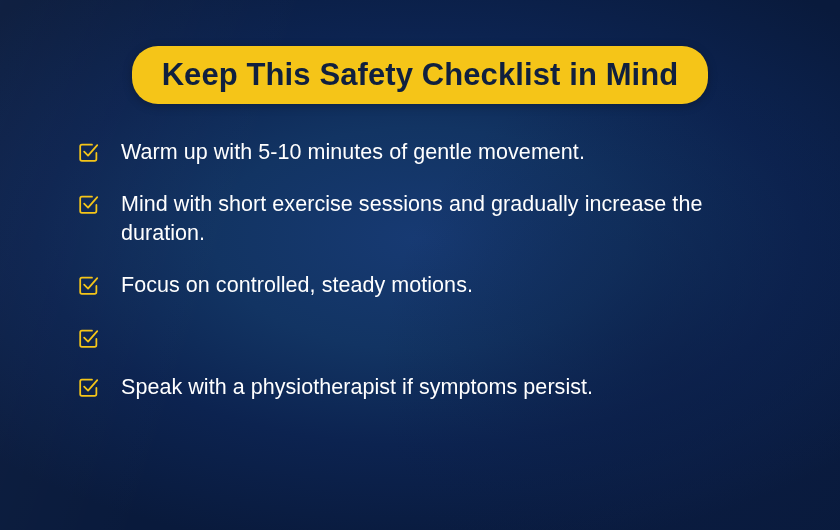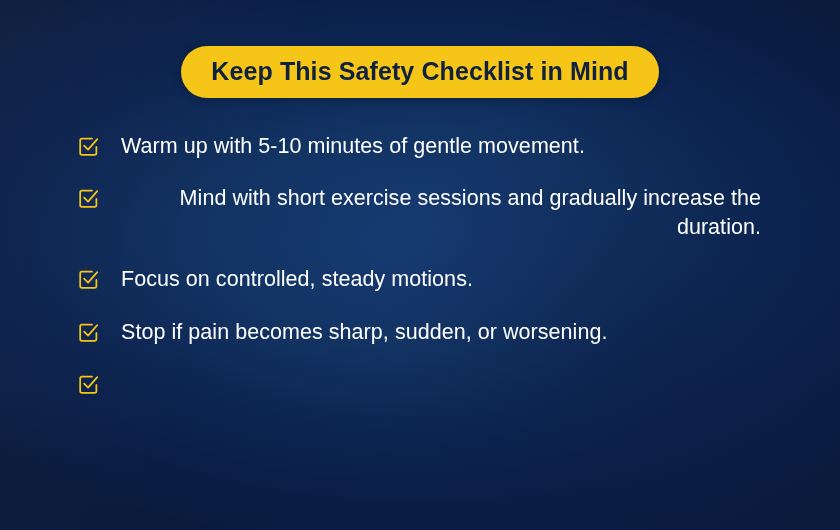--- a/index.html
+++ b/index.html
@@ -47,41 +47,40 @@
   .title-wrap {
     position: relative;
     z-index: 3;
     display: flex;
     justify-content: center;
     padding-top: 46px;
   }
   .title-pill {
     background: #f5c518;
     color: #10203f;
-    font-size: 25px;
+    font-size: 31px;
     font-weight: bold;
     letter-spacing: 0.1px;
     padding: 13px 30px 14px 30px;
     border-radius: 26px;
     line-height: 1;
     white-space: nowrap;
     box-shadow: 0 2px 10px rgba(0,0,0,0.25);
   }
   .list {
     position: relative;
     z-index: 3;
     margin: 34px 0 0 0;
     padding: 0 60px 0 78px;
     list-style: none;
   }
   .item {
     display: flex;
     align-items: flex-start;
     margin-bottom: 24px;
-    text-align: right;
   }
   .item:last-child { margin-bottom: 0; }
   .check {
     flex: 0 0 auto;
     width: 21px;
     height: 21px;
     margin-top: 4px;
     margin-right: 22px;
     position: relative;
   }
@@ -137,26 +136,26 @@
       <span class="item-text">Focus on controlled, steady motions.</span>
     </li>
 
     <li class="item">
       <span class="check">
         <svg width="21" height="21" viewBox="0 0 24 24" fill="none">
           <path d="M21 12.5V19.5C21 20.6 20.1 21.5 19 21.5H4.5C3.4 21.5 2.5 20.6 2.5 19.5V5C2.5 3.9 3.4 3 4.5 3H16" stroke="#f5c518" stroke-width="2" stroke-linecap="round"></path>
           <path d="M7 11L11.5 15.5L22 3.5" stroke="#f5c518" stroke-width="2" stroke-linecap="round" stroke-linejoin="round"></path>
         </svg>
       </span>
-      <span class="item-text">Stop if pain becomes sharp, sudden, or worsening.</span>
     </li>
 
     <li class="item">
       <span class="check">
         <svg width="21" height="21" viewBox="0 0 24 24" fill="none">
           <path d="M21 12.5V19.5C21 20.6 20.1 21.5 19 21.5H4.5C3.4 21.5 2.5 20.6 2.5 19.5V5C2.5 3.9 3.4 3 4.5 3H16" stroke="#f5c518" stroke-width="2" stroke-linecap="round"></path>
           <path d="M7 11L11.5 15.5L22 3.5" stroke="#f5c518" stroke-width="2" stroke-linecap="round" stroke-linejoin="round"></path>
         </svg>
       </span>
+      <span class="item-text">Speak with a physiotherapist if symptoms persist.</span>
     </li>
 
   </ul>
 </div>
 
 </body></html>

